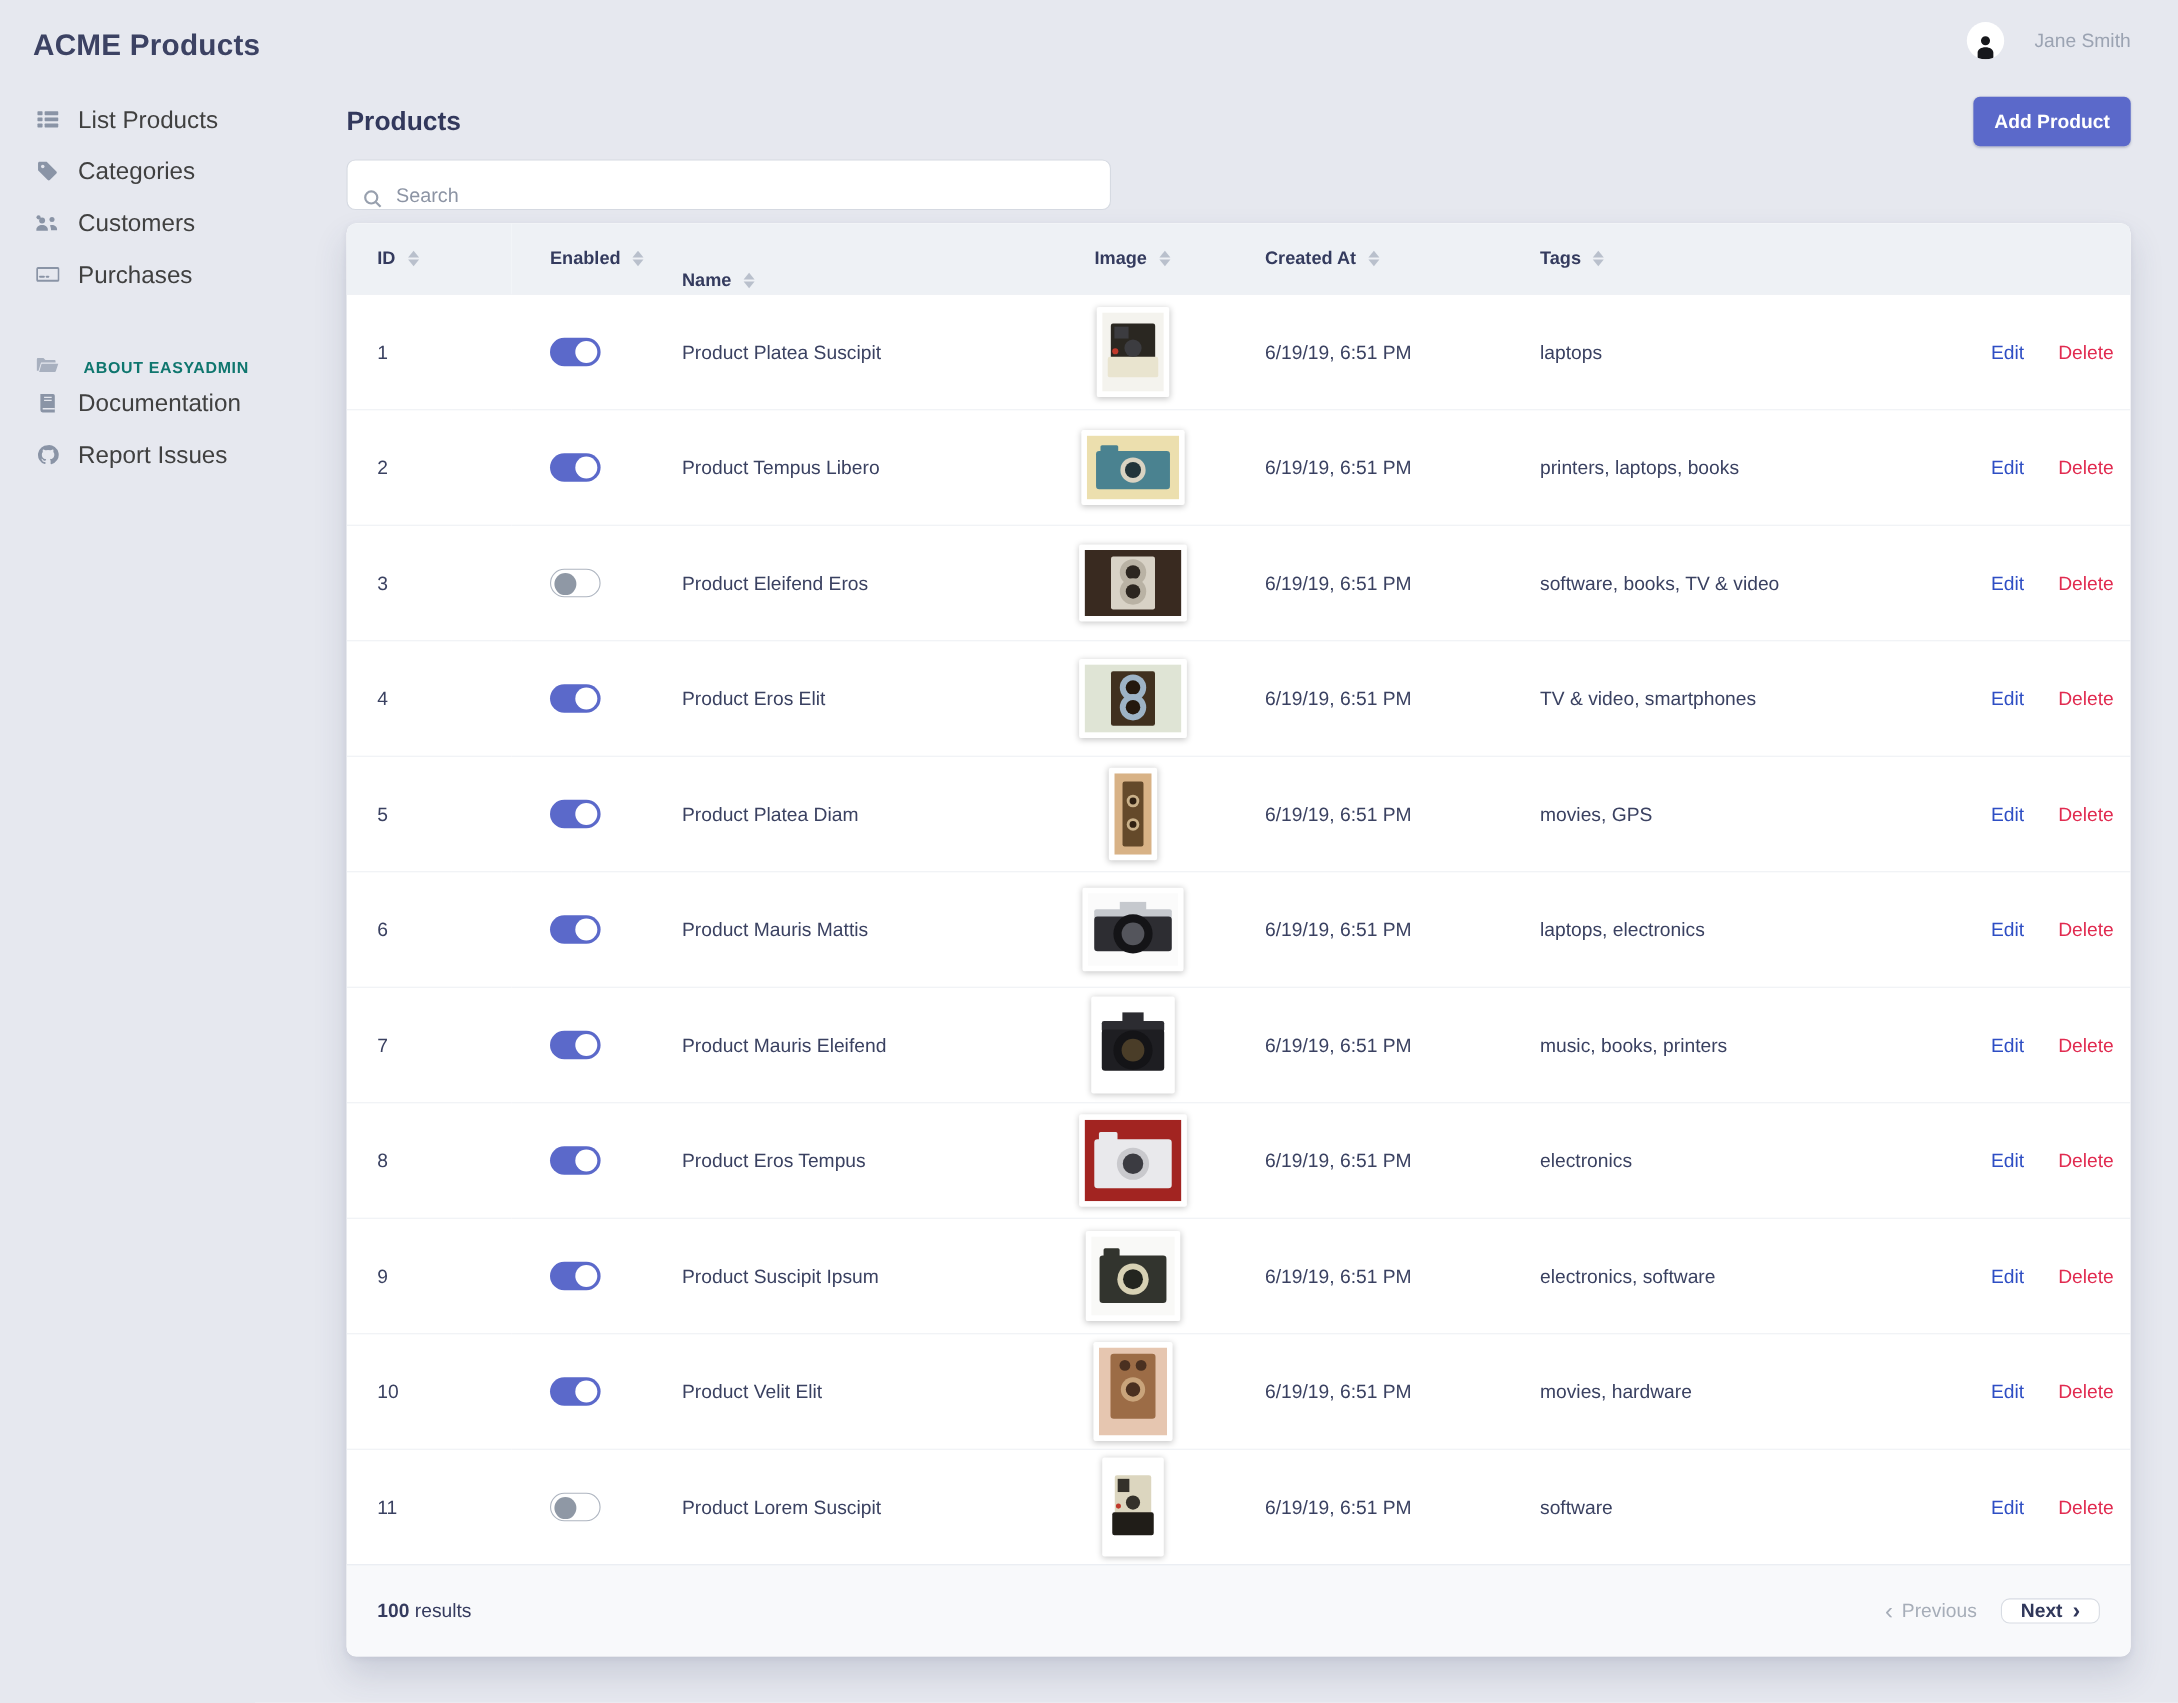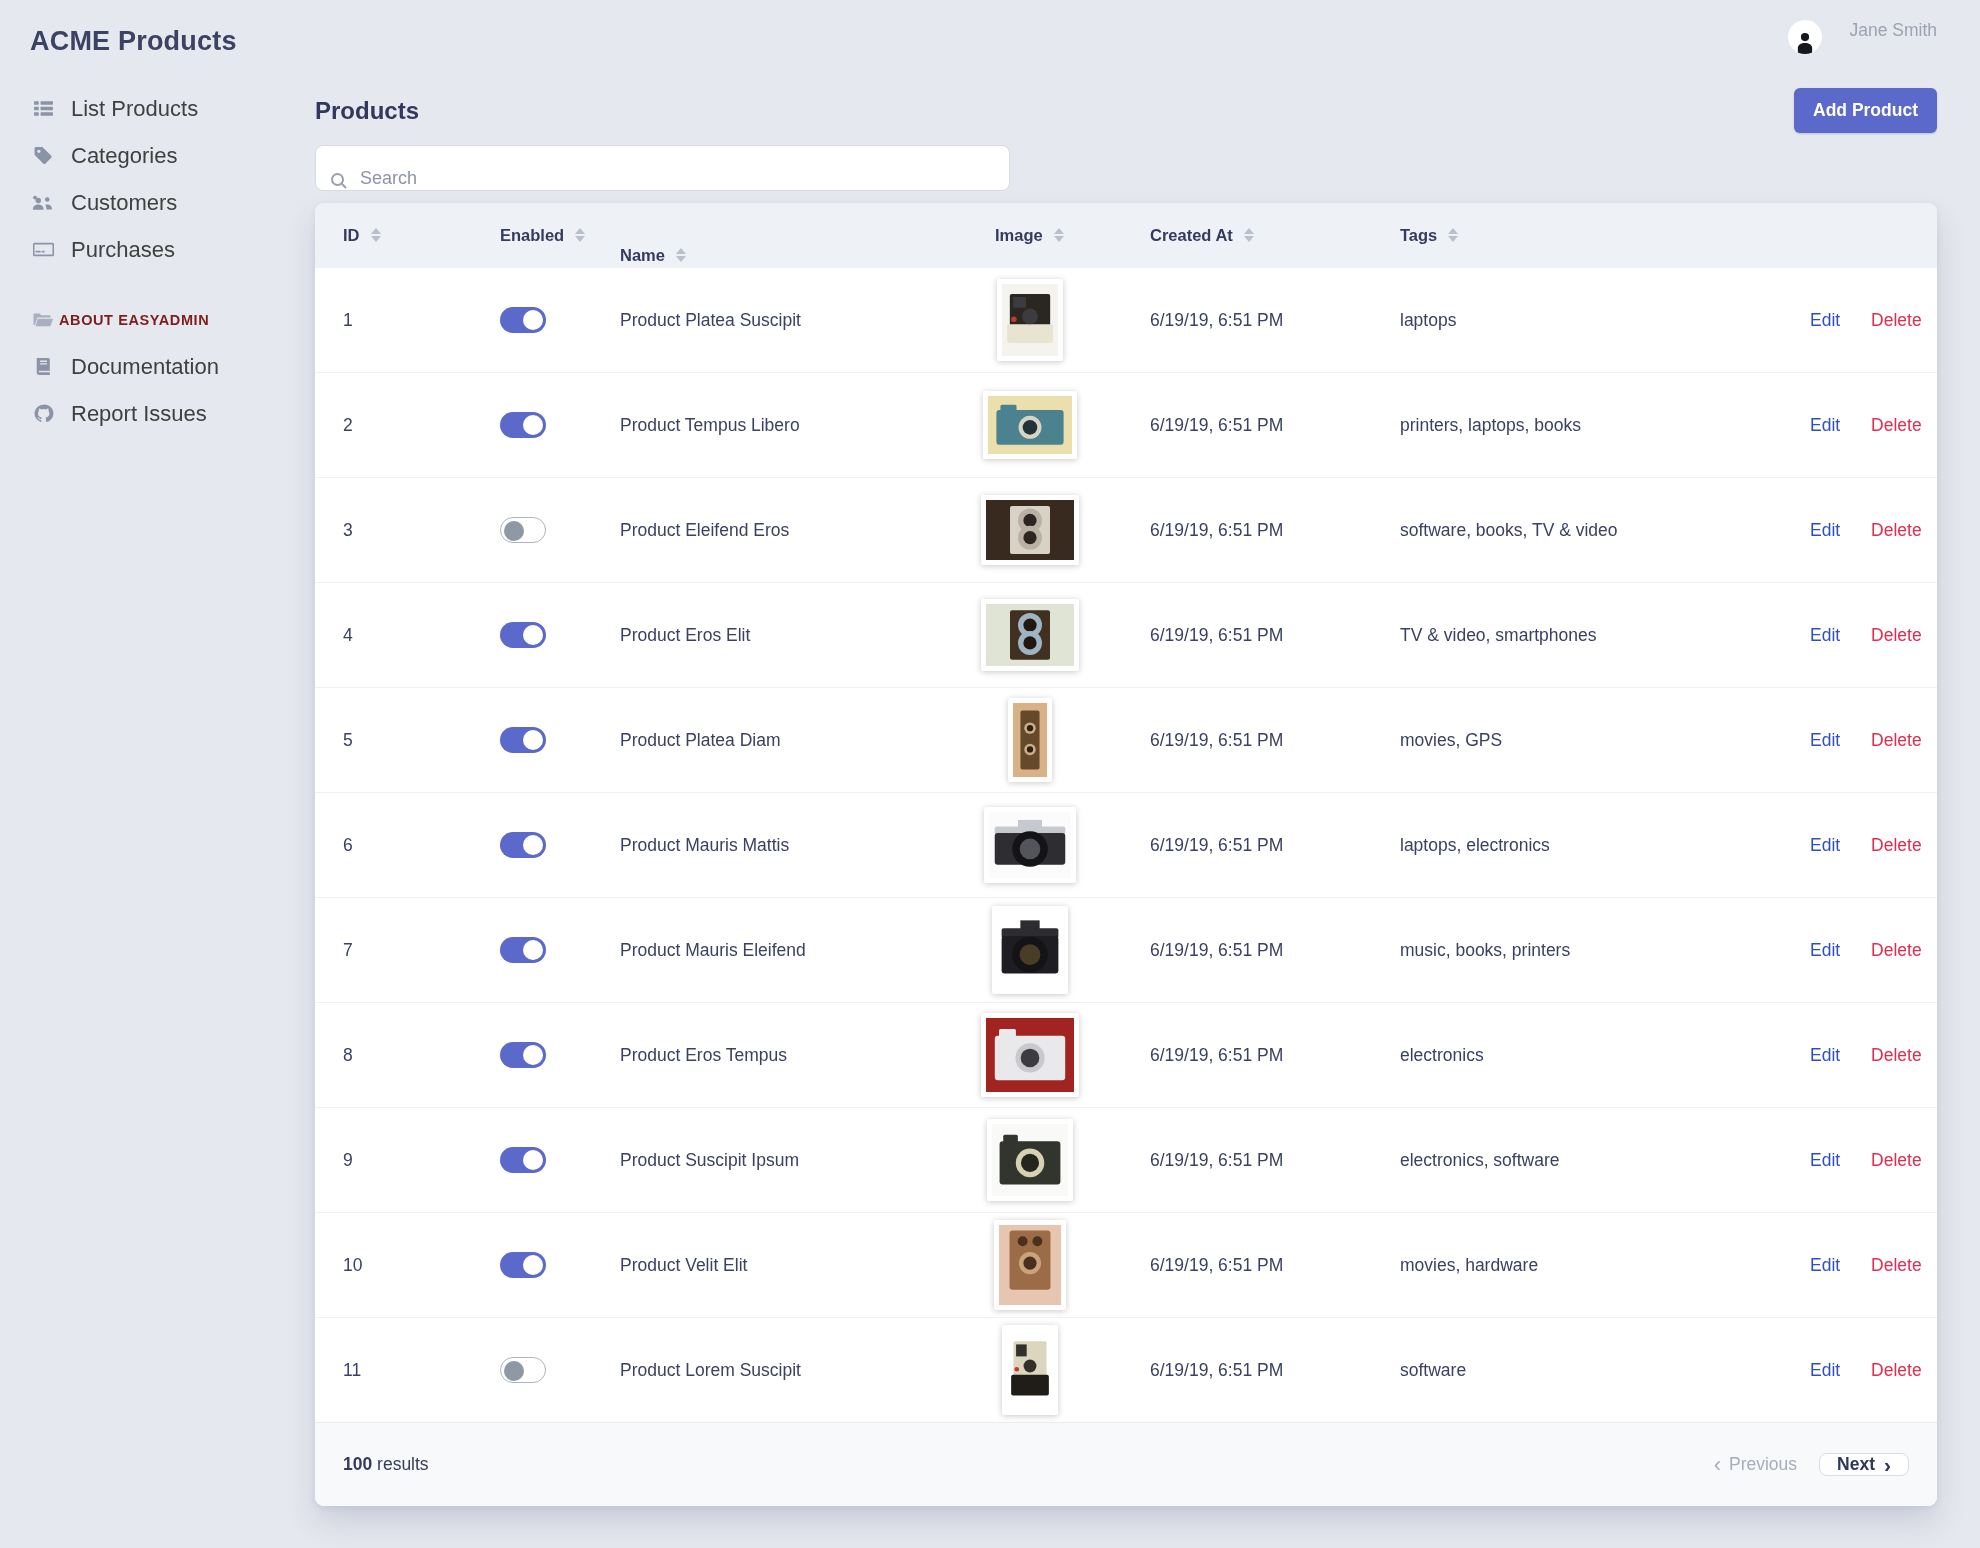--- a/index.html
+++ b/index.html
@@ -10,27 +10,27 @@
     color:#353b5e;
     overflow:hidden;
   }
   
   .sidebar{position:absolute;left:0;top:0;width:312px;padding:26px 0 0 30px;box-sizing:border-box;}
   .app-title{font-size:27px;font-weight:bold;color:#3c4263;letter-spacing:.2px;}
   .nav{margin-top:28px;}
   .nav-item{display:flex;align-items:center;gap:15px;height:47px;font-size:22px;color:#404040;cursor:pointer;}
   .nav-item .ic{width:26px;display:flex;justify-content:center;align-items:center;}
   .nav-item .ic svg{fill:#8a94a6;}
-  .section-label{display:flex;align-items:center;gap:3px;height:47px;margin-top:23px;
-    font-size:14.5px;font-weight:bold;letter-spacing:.6px;color:#7f1d1d;}
+  .section-label{display:flex;align-items:flex-end;gap:20px;height:47px;margin-top:23px;
+    font-size:14.5px;font-weight:bold;letter-spacing:.6px;color:#0f766e;}
   .section-label .ic{width:26px;display:flex;justify-content:center;align-items:center;}
   .section-label .ic svg{fill:#a8b0bf;}
   
   .main{position:absolute;left:312px;top:0;right:43px;}
-  .user-chip{position:absolute;top:20px;right:0;display:flex;align-items:flex-start;gap:27px;cursor:pointer;}
+  .user-chip{position:absolute;top:20px;right:0;display:flex;align-items:center;gap:27px;cursor:pointer;}
   .avatar{width:34px;height:34px;border-radius:50%;background:#ffffff;display:flex;align-items:flex-end;justify-content:center;overflow:hidden;}
   .user-name{font-size:17.5px;color:#9ba3b2;}
   .page-head{position:absolute;top:88px;left:3px;right:0;display:flex;justify-content:space-between;align-items:center;}
   .page-title{font-size:24px;font-weight:bold;color:#32385c;}
   .btn-primary{background:#5b69ca;color:#fff;border:none;border-radius:6px;
     font-family:"Liberation Sans",sans-serif;font-size:17.5px;font-weight:bold;
     padding:12px 19px;cursor:pointer;box-shadow:0 1px 2px rgba(50,60,110,.25);}
   .search-wrap{position:absolute;top:145px;left:3px;width:695px;height:46px;background:#fff;
     border:1px solid #d6dae2;border-radius:8px;box-sizing:border-box;
     display:flex;align-items:flex-end;padding:0 14px;gap:10px;}

